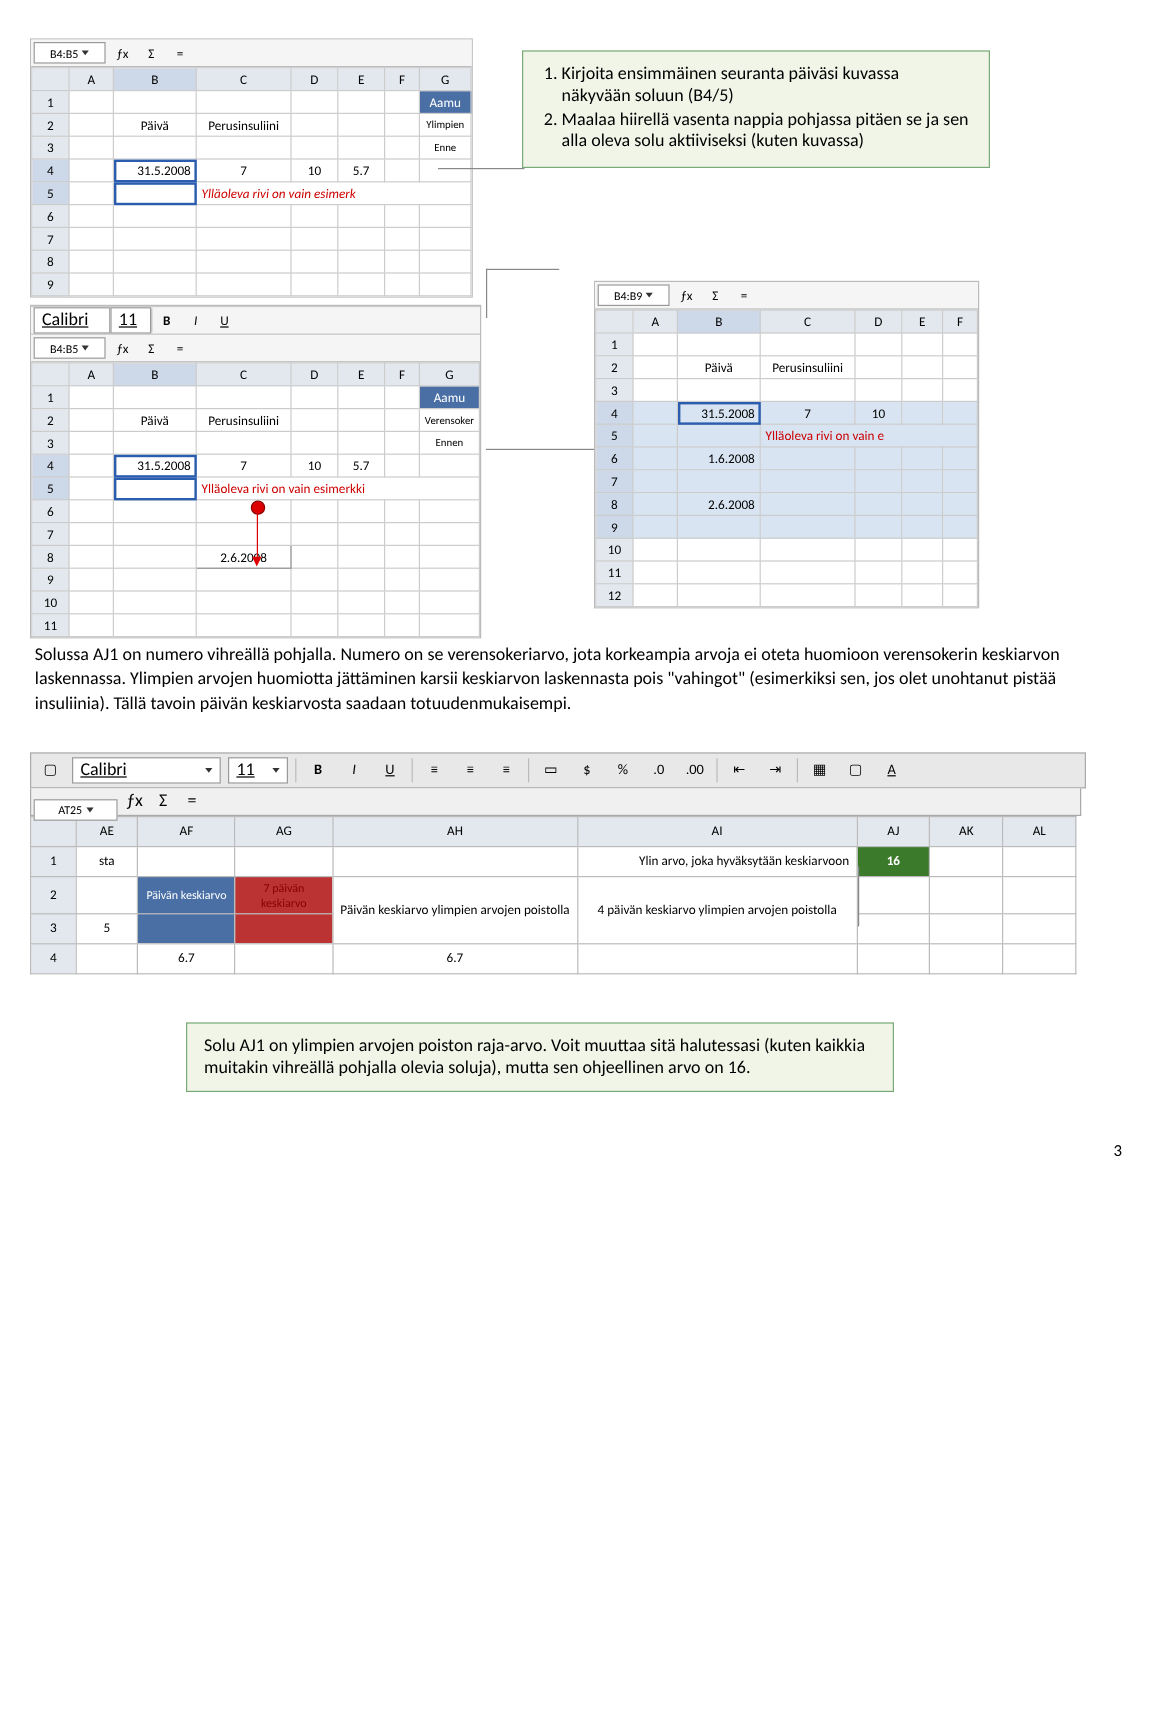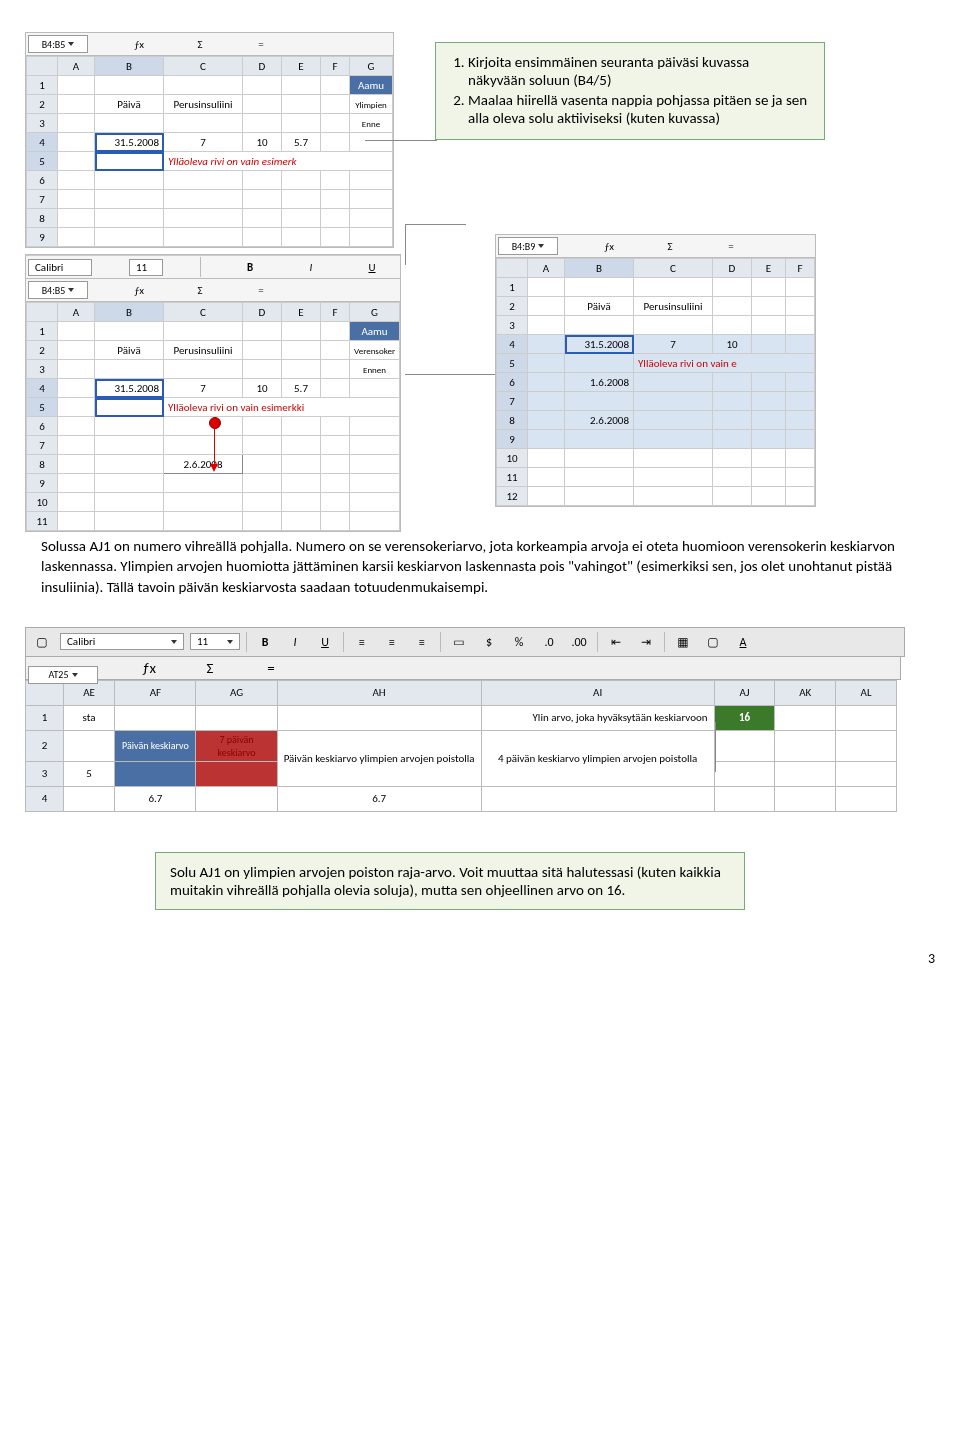--- a/index.html
+++ b/index.html
@@ -1,37 +1,37 @@
 <!DOCTYPE html>
 <html><head>
 <meta charset="utf-8">
 <style>
   body { font-family: Calibri, Arial, sans-serif; font-size: 15px; color: #000; margin: 0; padding: 20px 25px; width: 910px; }
   .callout { border: 1px solid #7a7; background: #f0f5e8; padding: 10px 14px; width: 360px; position: absolute; }
   .numlist { margin: 0; padding-left: 18px; }
   .numlist li { margin: 0 0 2px 0; }
   .sheet { background: #fff; border: 1px solid #bbb; font-size: 11px; display: inline-block; }
-  .fbar { display:flex; align-items:center; height:22px; border-bottom:1px solid #bbb; background:#f5f5f5; padding:0 2px;gap:37px; }
+  .fbar { display:flex; align-items:center; height:22px; border-bottom:1px solid #bbb; background:#f5f5f5; padding:0 2px; }
   .fcell { display:inline-flex; align-items:center; justify-content:center; border:1px solid #999; background:#fff; height:16px; padding:0 4px; margin-right:2px; font-size:10px; }
   .drop { width:0;height:0;border-left:3px solid transparent;border-right:3px solid transparent;border-top:4px solid #333;margin-left:3px; }
   .grid { border-collapse: collapse; }
   .grid td, .grid th { border: 1px solid #ccc; padding: 0 4px; height: 18px; font-size: 11px; text-align: center; background:#fff; }
   .grid th { background: #e3e8ee; font-weight: normal; }
   .grid th.sel, .grid td.selrow { background:#cdd8e8; }
   .rhead { background:#e3e8ee !important; width:22px; font-size:10px; }
   .rhead.sel { background:#cdd8e8 !important; }
   .cell-sel { outline: 2px solid #2a5db0; outline-offset:-2px; }
   .row-sel td { background:#d8e4f2; }
   .bluecell { background:#4a6fa5 !important; color:#fff; font-size:9px; }
   .redtext { color:#c00; }
   .section { margin: 12px 0; position:relative; }
-  .para { margin: 10px 16px; line-height: 1.35; }
+  .para { margin: 10px 4px; line-height: 1.35; }
   .toolbar { display:flex; align-items:center; background:#e8e8e8; border:1px solid #aaa; height:28px; padding:0 4px; gap:6px; font-size:12px; }
   .tbtn { display:inline-flex; align-items:center; justify-content:center; min-width:18px; height:32px; padding:0 3px; }
-  .tfield { background:#fff; border:1px solid #999; padding:1px 6px; font-size:11px; display:inline-flex; align-items:center; }
+  .tfield { background:#fff; border:1px solid #999; padding:1px 6px; font-size:15px; display:inline-flex; align-items:center;text-decoration:underline; }
   .sep { width:1px; height:20px; background:#bbb; }
   table.big { border-collapse:collapse; font-size:11px; }
   table.big td, table.big th { border:1px solid #bbb; padding:2px 6px; text-align:center; height:20px; background:#fff; }
   table.big th { background:#e3e8ee; font-weight:normal; }
   .bluehdr { background:#4a6fa5 !important; color:#fff; font-size:10px; }
   .redhdr { background:#b33 !important; color:#800; font-size:10px; }
   .grncell { background:#3a7a2a !important; color:#fff; font-weight:bold; }
   .pagenum { text-align:right; margin-top:40px; font-size:14px; }
   .reddot { width:10px; height:10px; background:#d00; border:1px solid #800; border-radius:50%; position:absolute; }
   .arrowdn { position:absolute; width:0;height:0;border-left:4px solid transparent;border-right:4px solid transparent;border-top:8px solid #d00; }

